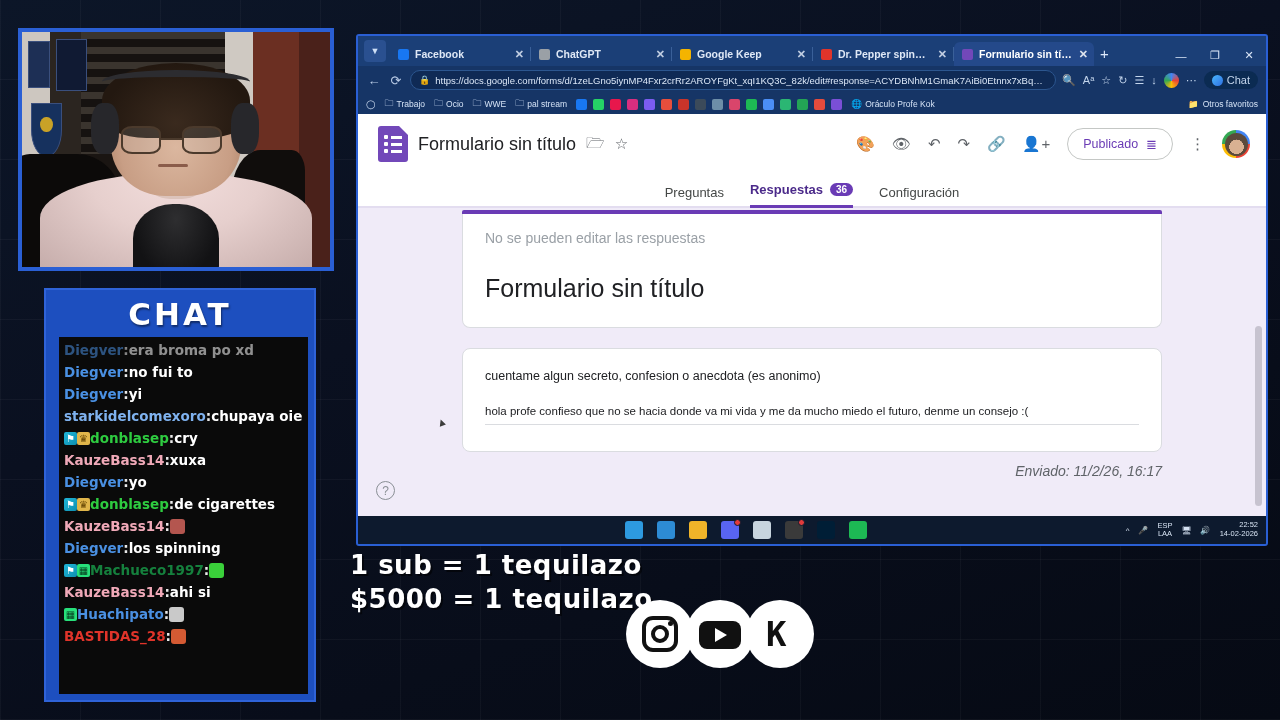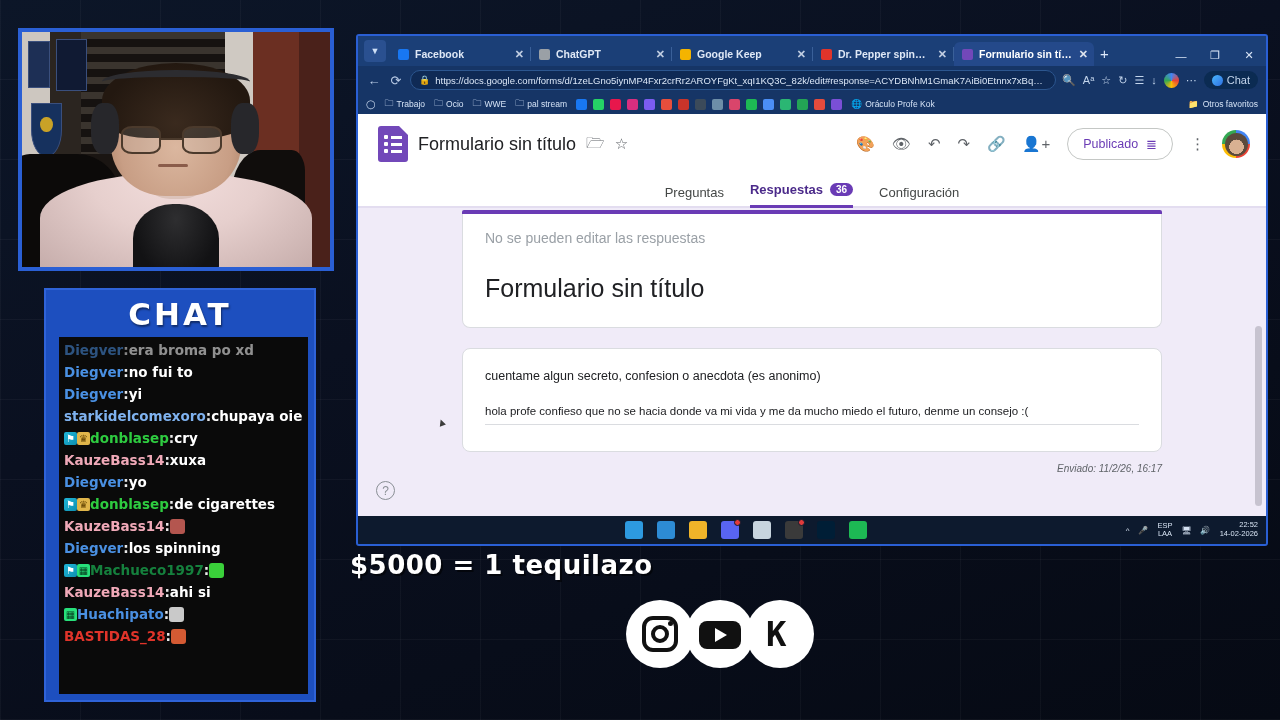--- a/index.html
+++ b/index.html
@@ -152,21 +152,21 @@
 
   #form-body { flex:1; background:#f0ebf8; overflow:hidden; position:relative; padding-top:2px; }
   #purple-bar { height:4px; background:#6a3bb5; margin:0 104px; border-radius:2px 2px 0 0; }
   .card { background:#fff; border:1px solid #dadce0; border-radius:8px; margin:0 104px; }
   #card-title { padding:16px 22px 24px; margin-top:0; border-top:none; border-radius:0 0 8px 8px; }
   .noedit { font-size:14px; color:#9aa0a6; margin-bottom:28px; }
   .big-title { font-size:25px; color:#202124; font-family:"Liberation Sans", sans-serif; }
   #card-answer { margin-top:20px; padding:20px 22px 26px; }
   .q-text { font-size:12.5px; color:#202124; margin-bottom:22px; }
   .a-text { font-size:11.5px; color:#202124; border-bottom:1px solid #dadce0; padding-bottom:7px; }
-  .sent { text-align:right; font-size:10px; color:#5f6368; font-style:italic;
+  .sent { text-align:right; font-size:14px; color:#5f6368; font-style:italic;
     margin:11px 104px 0 0; }
   .help-circle { position:absolute; left:18px; bottom:16px; width:19px; height:19px;
     border:1.5px solid #8a8f95; border-radius:50%; color:#8a8f95; font-size:12px;
     display:flex; align-items:center; justify-content:center; }
   #scroll-track { position:absolute; right:3px; top:0; bottom:0; width:9px; }
   #scroll-thumb { position:absolute; right:1px; top:118px; width:7px; height:180px;
     background:#c7c3d0; border-radius:4px; }
   #mouse-cursor { position:absolute; left:78px; top:208px; width:0; height:0; }
   #mouse-cursor:before { content:"\25B2"; position:absolute; color:#3c3c3c; font-size:11px;
     transform: rotate(-20deg); }
@@ -520,20 +520,21 @@
         <span>🔊</span>
         <span class="tb-clock">
           <span>22:52</span><br>
           <span>14-02-2026</span>
         </span>
       </div>
     </div>
   </div>
 
   <div id="promo">
+    <div>1 sub = 1 tequilazo</div>
     <div>$5000 = 1 tequilazo</div>
   </div>
 
   <div id="brand">
     <div class="social">
       <div class="ig-sq"></div>
         <div class="ig-c"></div>
         <div class="ig-d"></div>
     </div>
     <div class="social">

